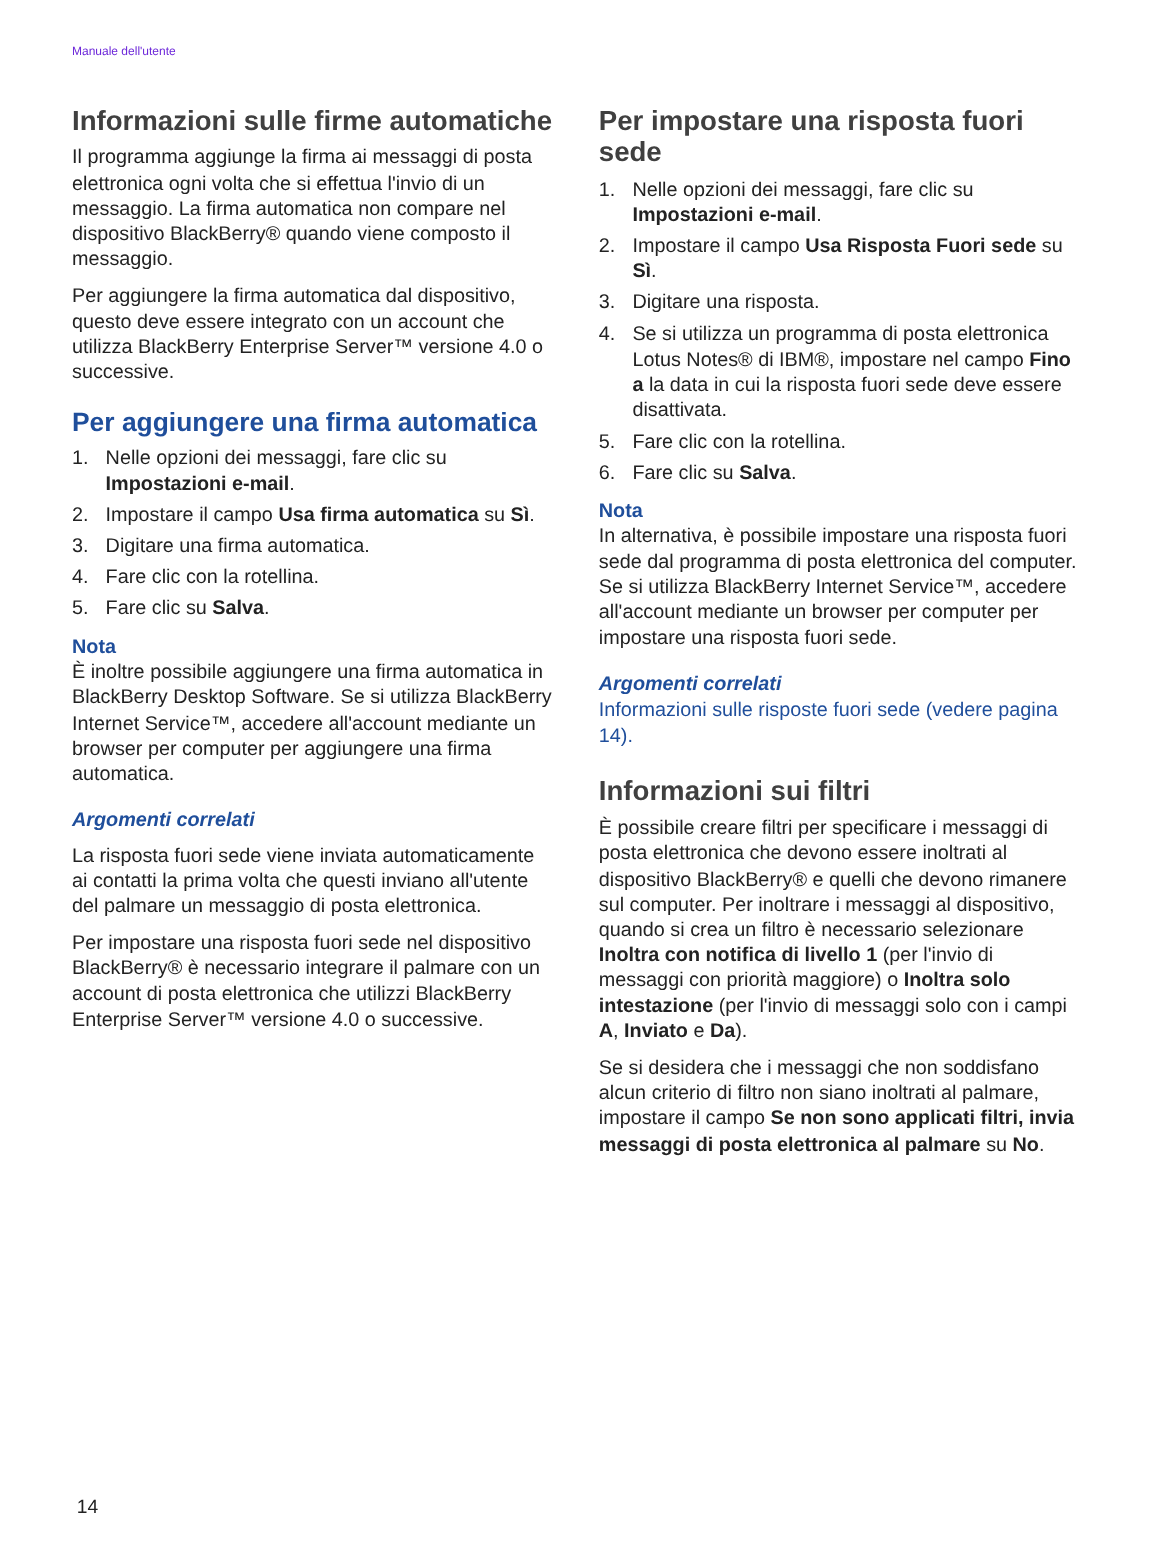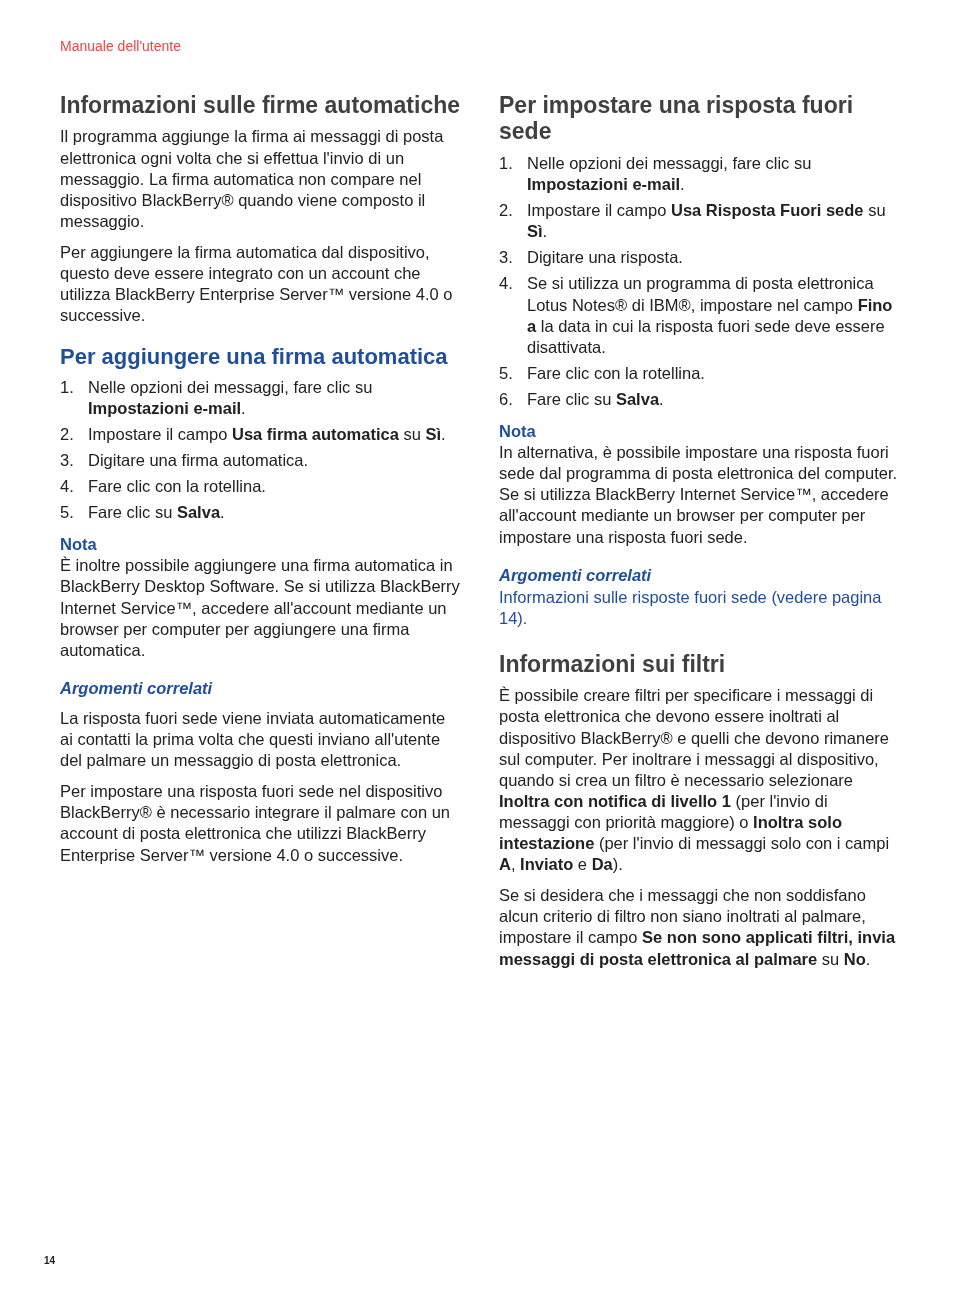--- a/index.html
+++ b/index.html
@@ -6,22 +6,22 @@
 body {
   width: 960px;
   height: 1290px;
   background: #fff;
   font-family: "Myriad Pro", "Segoe UI", Arial, sans-serif;
   color: #222;
   padding: 38px 60px 40px 60px;
   position: relative;
 }
 .header {
-  font-size: 14px;
-  color: #ef4444;
+  font-size: 10px;
+  color: #6d28d9;
   margin-bottom: 38px;
 }
 .columns {
   display: flex;
   gap: 38px;
 }
 .col {
   flex: 1;
 }
 .h-blue-lg {
@@ -79,23 +79,22 @@
   color: #1f4e9b;
   font-size: 16.5px;
   line-height: 1.28;
   margin-bottom: 14px;
 }
 .bold { font-weight: 700; margin-top: 32px; }
 .spacer-sm { height: 8px; }
 .page-num {
   position: absolute;
   bottom: 24px;
-  left: 44px;
-  font-size: 10px;
-  font-weight: bold;
+  left: 64px;
+  font-size: 16px;
 }
 </style>
 </head>
 <body>
 
 <div class="header">Manuale dell'utente</div>
 
 <div class="columns">
   <div class="col">
     <div class="h-blue-lg">Informazioni sulle firme automatiche</div>

